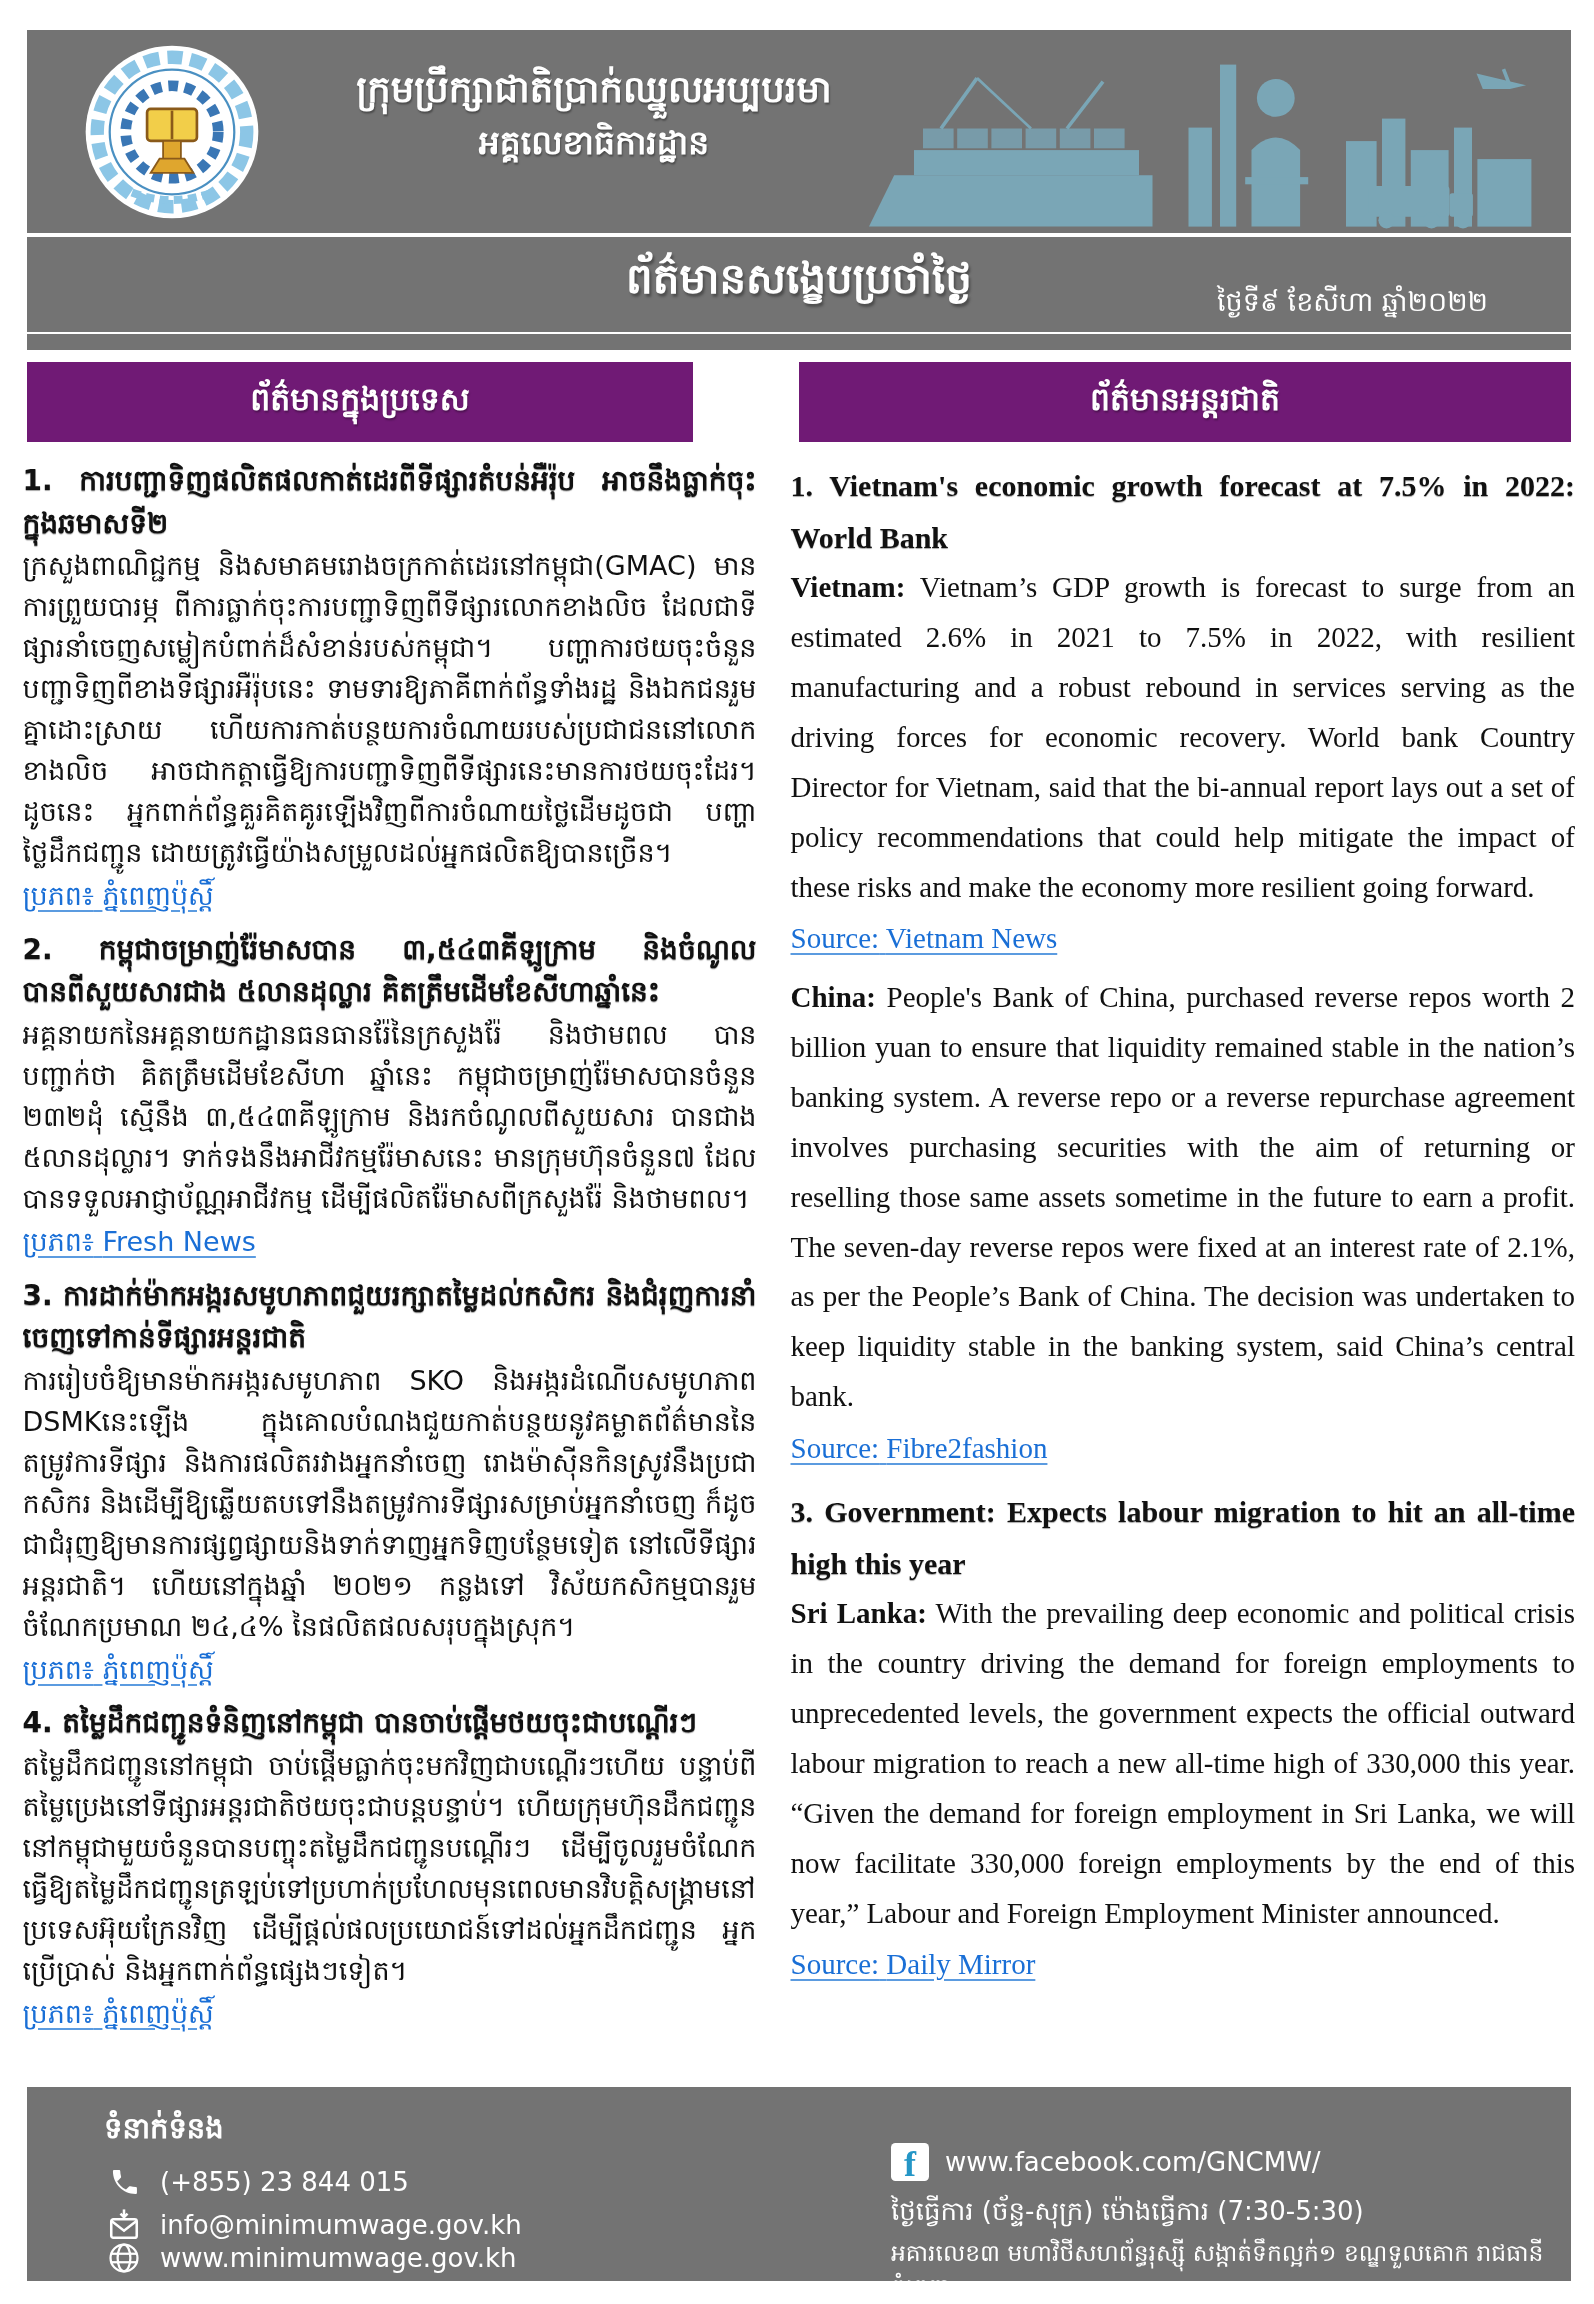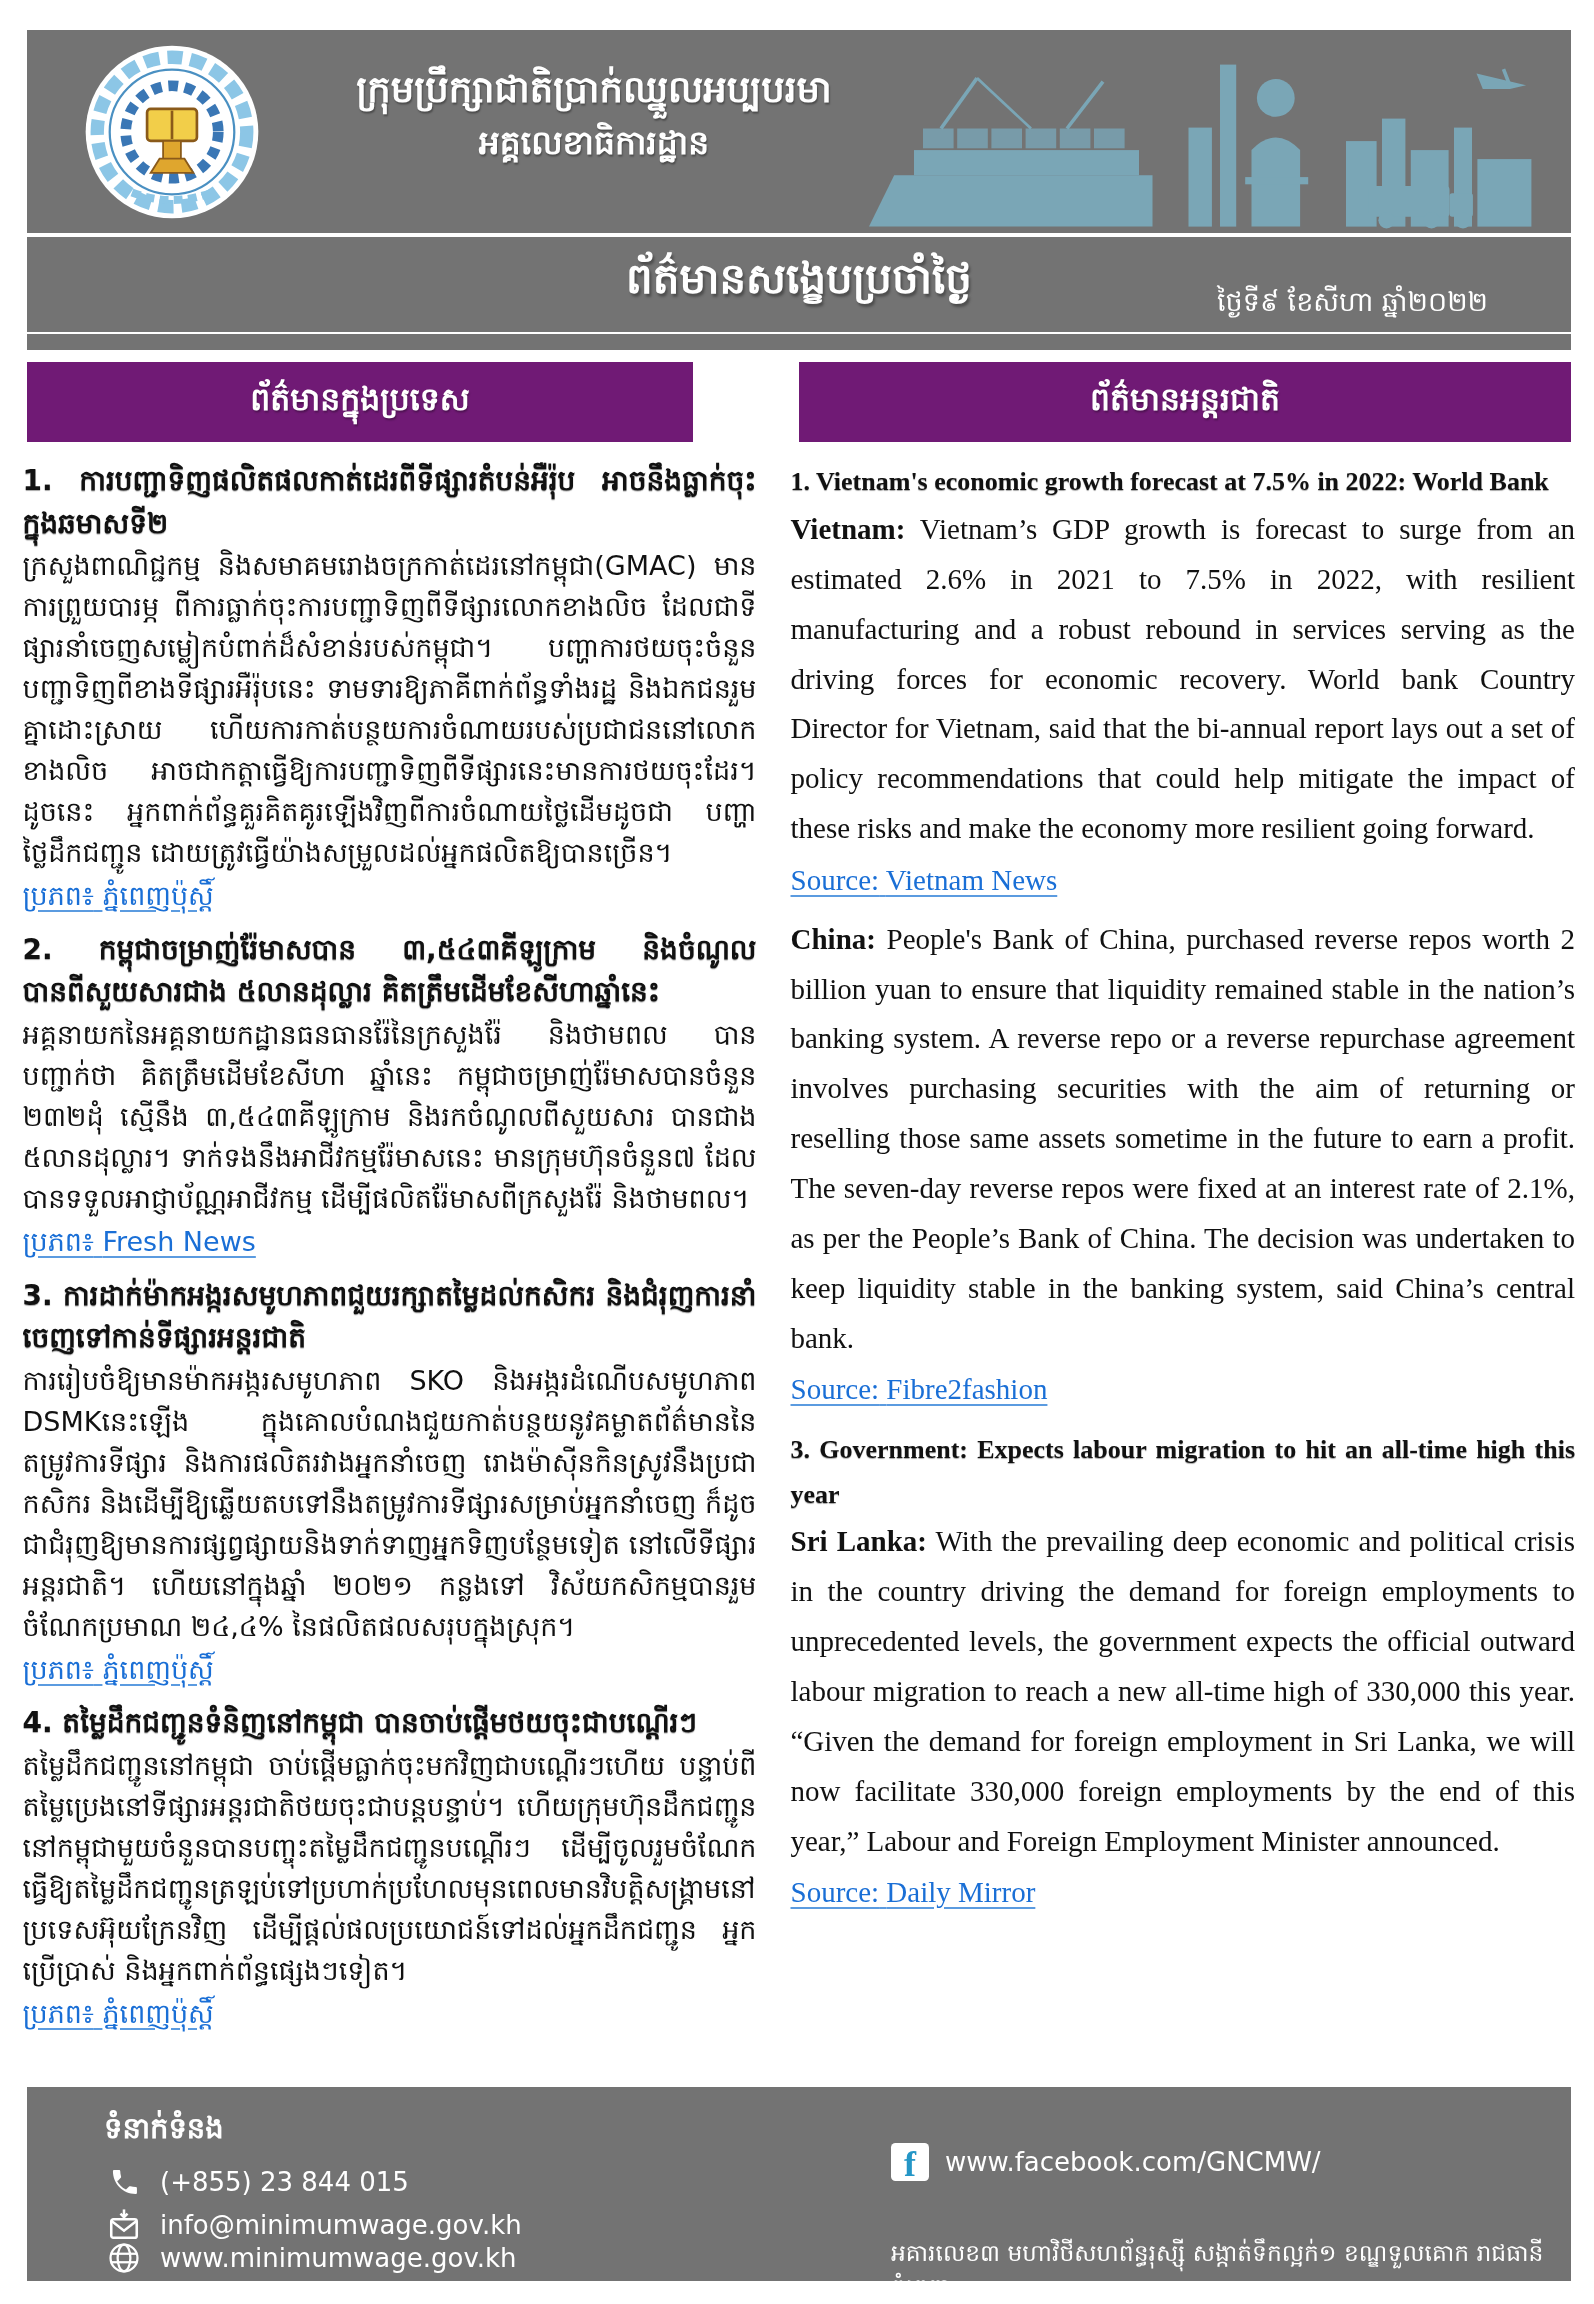--- a/index.html
+++ b/index.html
@@ -27,21 +27,21 @@
   .col-header.left{width:666px;}
   .col-header.right{margin-left:106px;flex:1;}
   
   .content{margin:14.4px 20px 0 22.5px;display:flex;height:1616px;overflow:hidden;}
   .col{text-align:justify;}
   .col.domestic{width:734px;font-size:27px;line-height:1.52;}
   .col.intl{margin-left:34px;flex:1;font-family:"Liberation Serif","DejaVu Serif",serif;
             font-size:29px;line-height:1.72;}
   .art-title{font-weight:bold;margin:3.6px 0 0 0;text-shadow:0 0.9px 0.9px rgba(0,0,0,.35);}
   .col.domestic .art-title{font-size:28px;}
-  .col.intl .art-title{font-size:26px;}
+  .col.intl .art-title{font-size:30px;}
   .art-body{margin:0;}
   .art-lead{font-weight:bold;}
   .source-link{display:inline-block;color:#1A6FD6;text-decoration:underline;
                text-decoration-color:#5B9BE0;text-underline-offset:5.4px;margin:1.8px 0 9px 0;cursor:pointer;}
   .col.intl .source-link{font-family:"Liberation Serif","DejaVu Serif",serif;}
   
   .footer{margin-top:14.4px;height:194px;position:relative;color:#fff;}
   .contact-heading{position:absolute;left:77px;top:23.4px;font-size:29px;font-weight:bold;}
   .f-row{position:absolute;display:flex;align-items:center;font-size:26px;}
   .f-row .ic{display:inline-flex;width:40px;justify-content:center;margin-right:16px;}
@@ -206,17 +206,18 @@
       <span>www.minimumwage.gov.kh</span>
     </div>
 
     <div class="f-row row-fb">
       <span class="fb-badge">
           <span>f</span>
         </span>
       <span>www.facebook.com/GNCMW/</span>
     </div>
 
+    <div class="f-row row-hours">ថ្ងៃធ្វើការ (ច័ន្ទ-សុក្រ) ម៉ោងធ្វើការ (7:30-5:30)</div>
     <div class="f-row row-addr">អគារលេខ៣ មហាវិថីសហព័ន្ធរុស្ស៊ី សង្កាត់ទឹកល្អក់១ ខណ្ឌទួលគោក រាជធានីភ្នំពេញ</div>
   </div>
 
 </div>
 
 
 </body></html>

